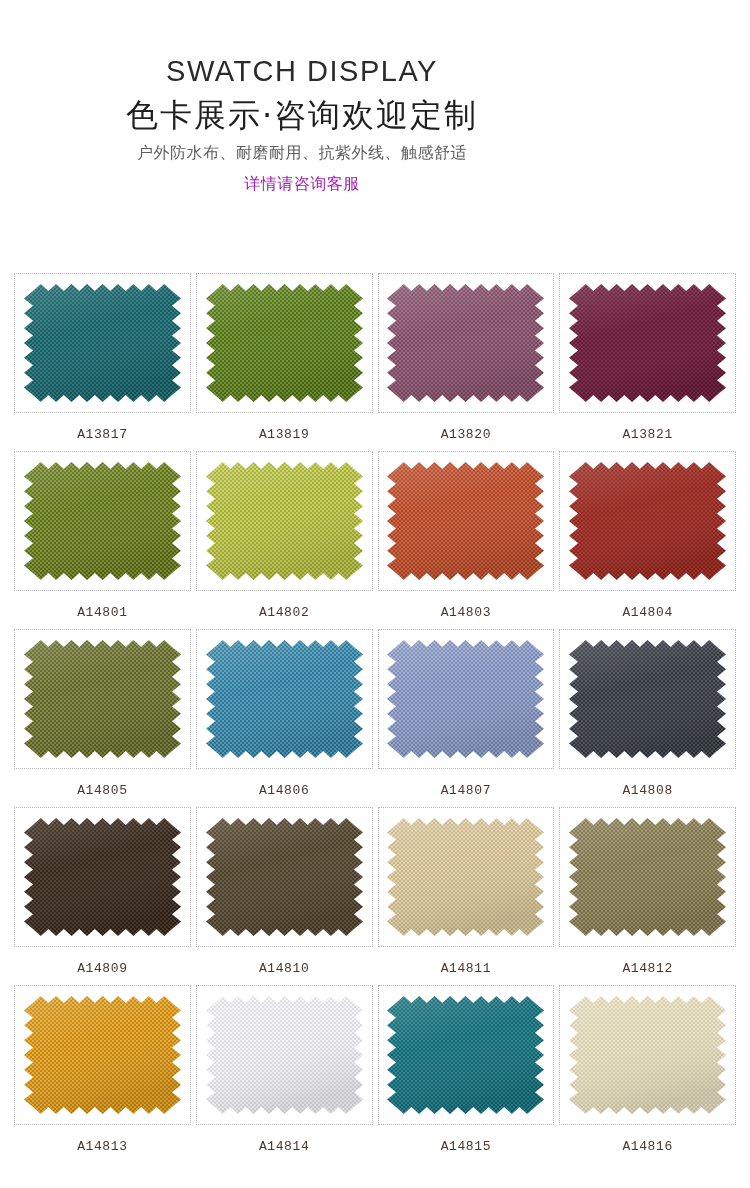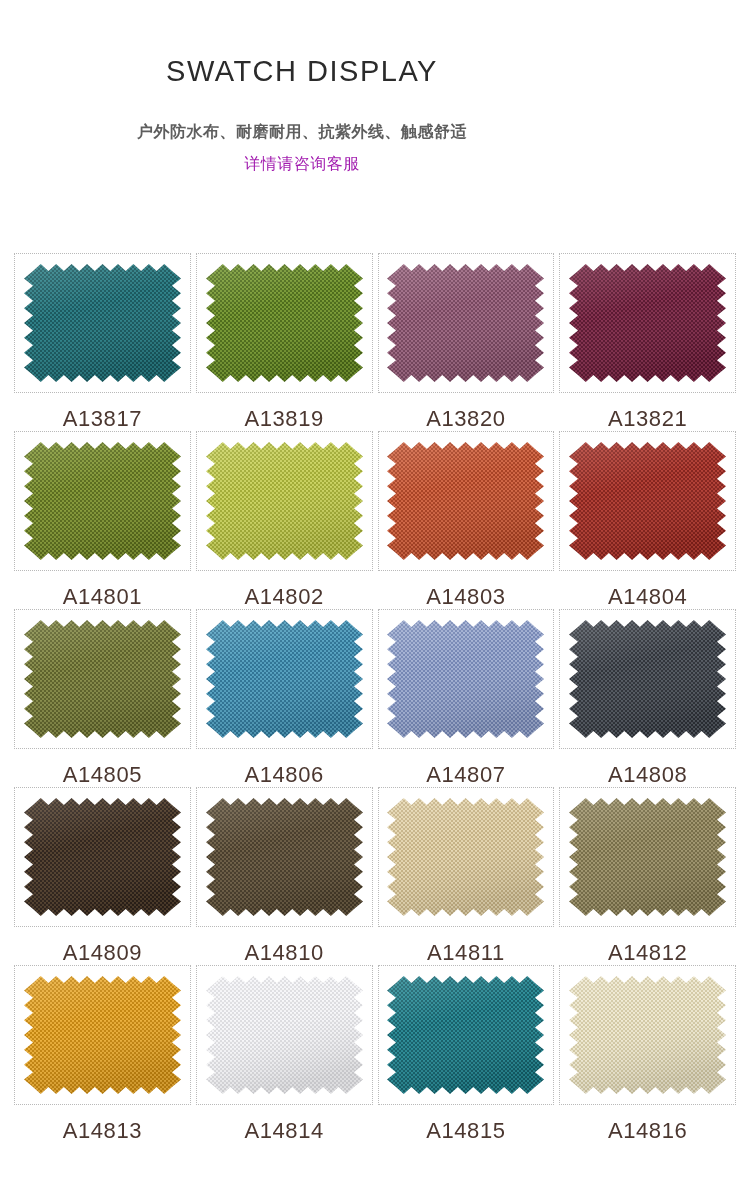--- a/index.html
+++ b/index.html
@@ -43,22 +43,21 @@
     line-height: 1.45;
     margin-top: 4px;
   }
 
   .header-sub {
     font-family: "DejaVu Sans", "Liberation Sans", sans-serif;
     font-size: 16px;
     color: #5e5e5e;
     line-height: 1.55;
     letter-spacing: 0.5px;
-    margin-top: 32px;
-    font-weight: bold;
+    margin-top: 2px;
   }
 
   .header-sub2 {
     font-family: "DejaVu Sans", "Liberation Sans", sans-serif;
     font-size: 16px;
     color: #a21caf;
     line-height: 1.55;
     letter-spacing: 0.5px;
     margin-top: 7px;
   }
@@ -95,33 +94,34 @@
   .chip {
     width: 157px;
     height: 118px;
     position: relative;
   }
 
   .chip svg { display: block; width: 100%; height: 100%; }
 
   .swatch-label {
     margin-top: 15px;
-    font-family: Liberation Sans, sans-serif;
-    font-size: 22px;
+    font-family: Liberation Mono, monospace;
+    font-size: 13px;
     letter-spacing: 0.6px;
     color: #4b3730;
     text-align: center;
     line-height: 1;
   }
 </style>
 </head>
 <body>
 
 <div class="header">
   <div class="header-title-en">SWATCH DISPLAY</div>
+  <div class="header-title-cn">色卡展示·咨询欢迎定制</div>
   <div class="header-sub">户外防水布、耐磨耐用、抗紫外线、触感舒适</div>
   <div class="header-sub2">详情请咨询客服</div>
 </div>
 
 <div class="swatch-grid" id="swatch-grid">
     <div class="swatch-cell">
       <div class="swatch-frame">
         <div class="chip">
           <svg viewBox="0 0 157 118" preserveAspectRatio="none" aria-hidden="true">
             <defs>

